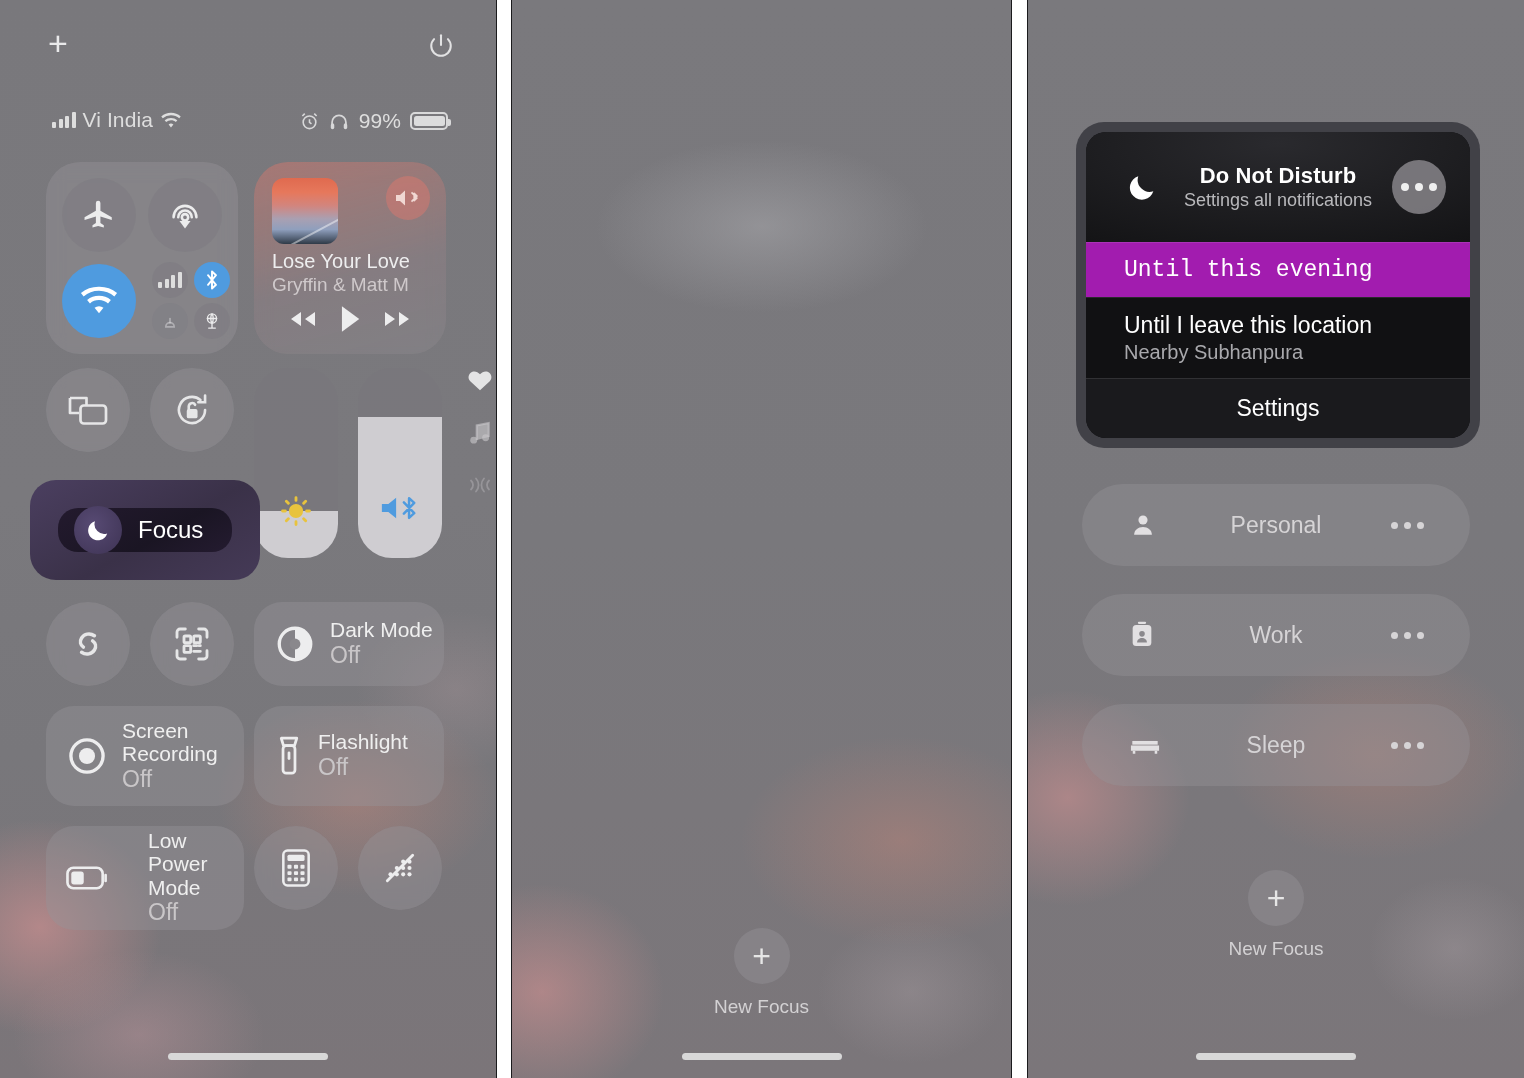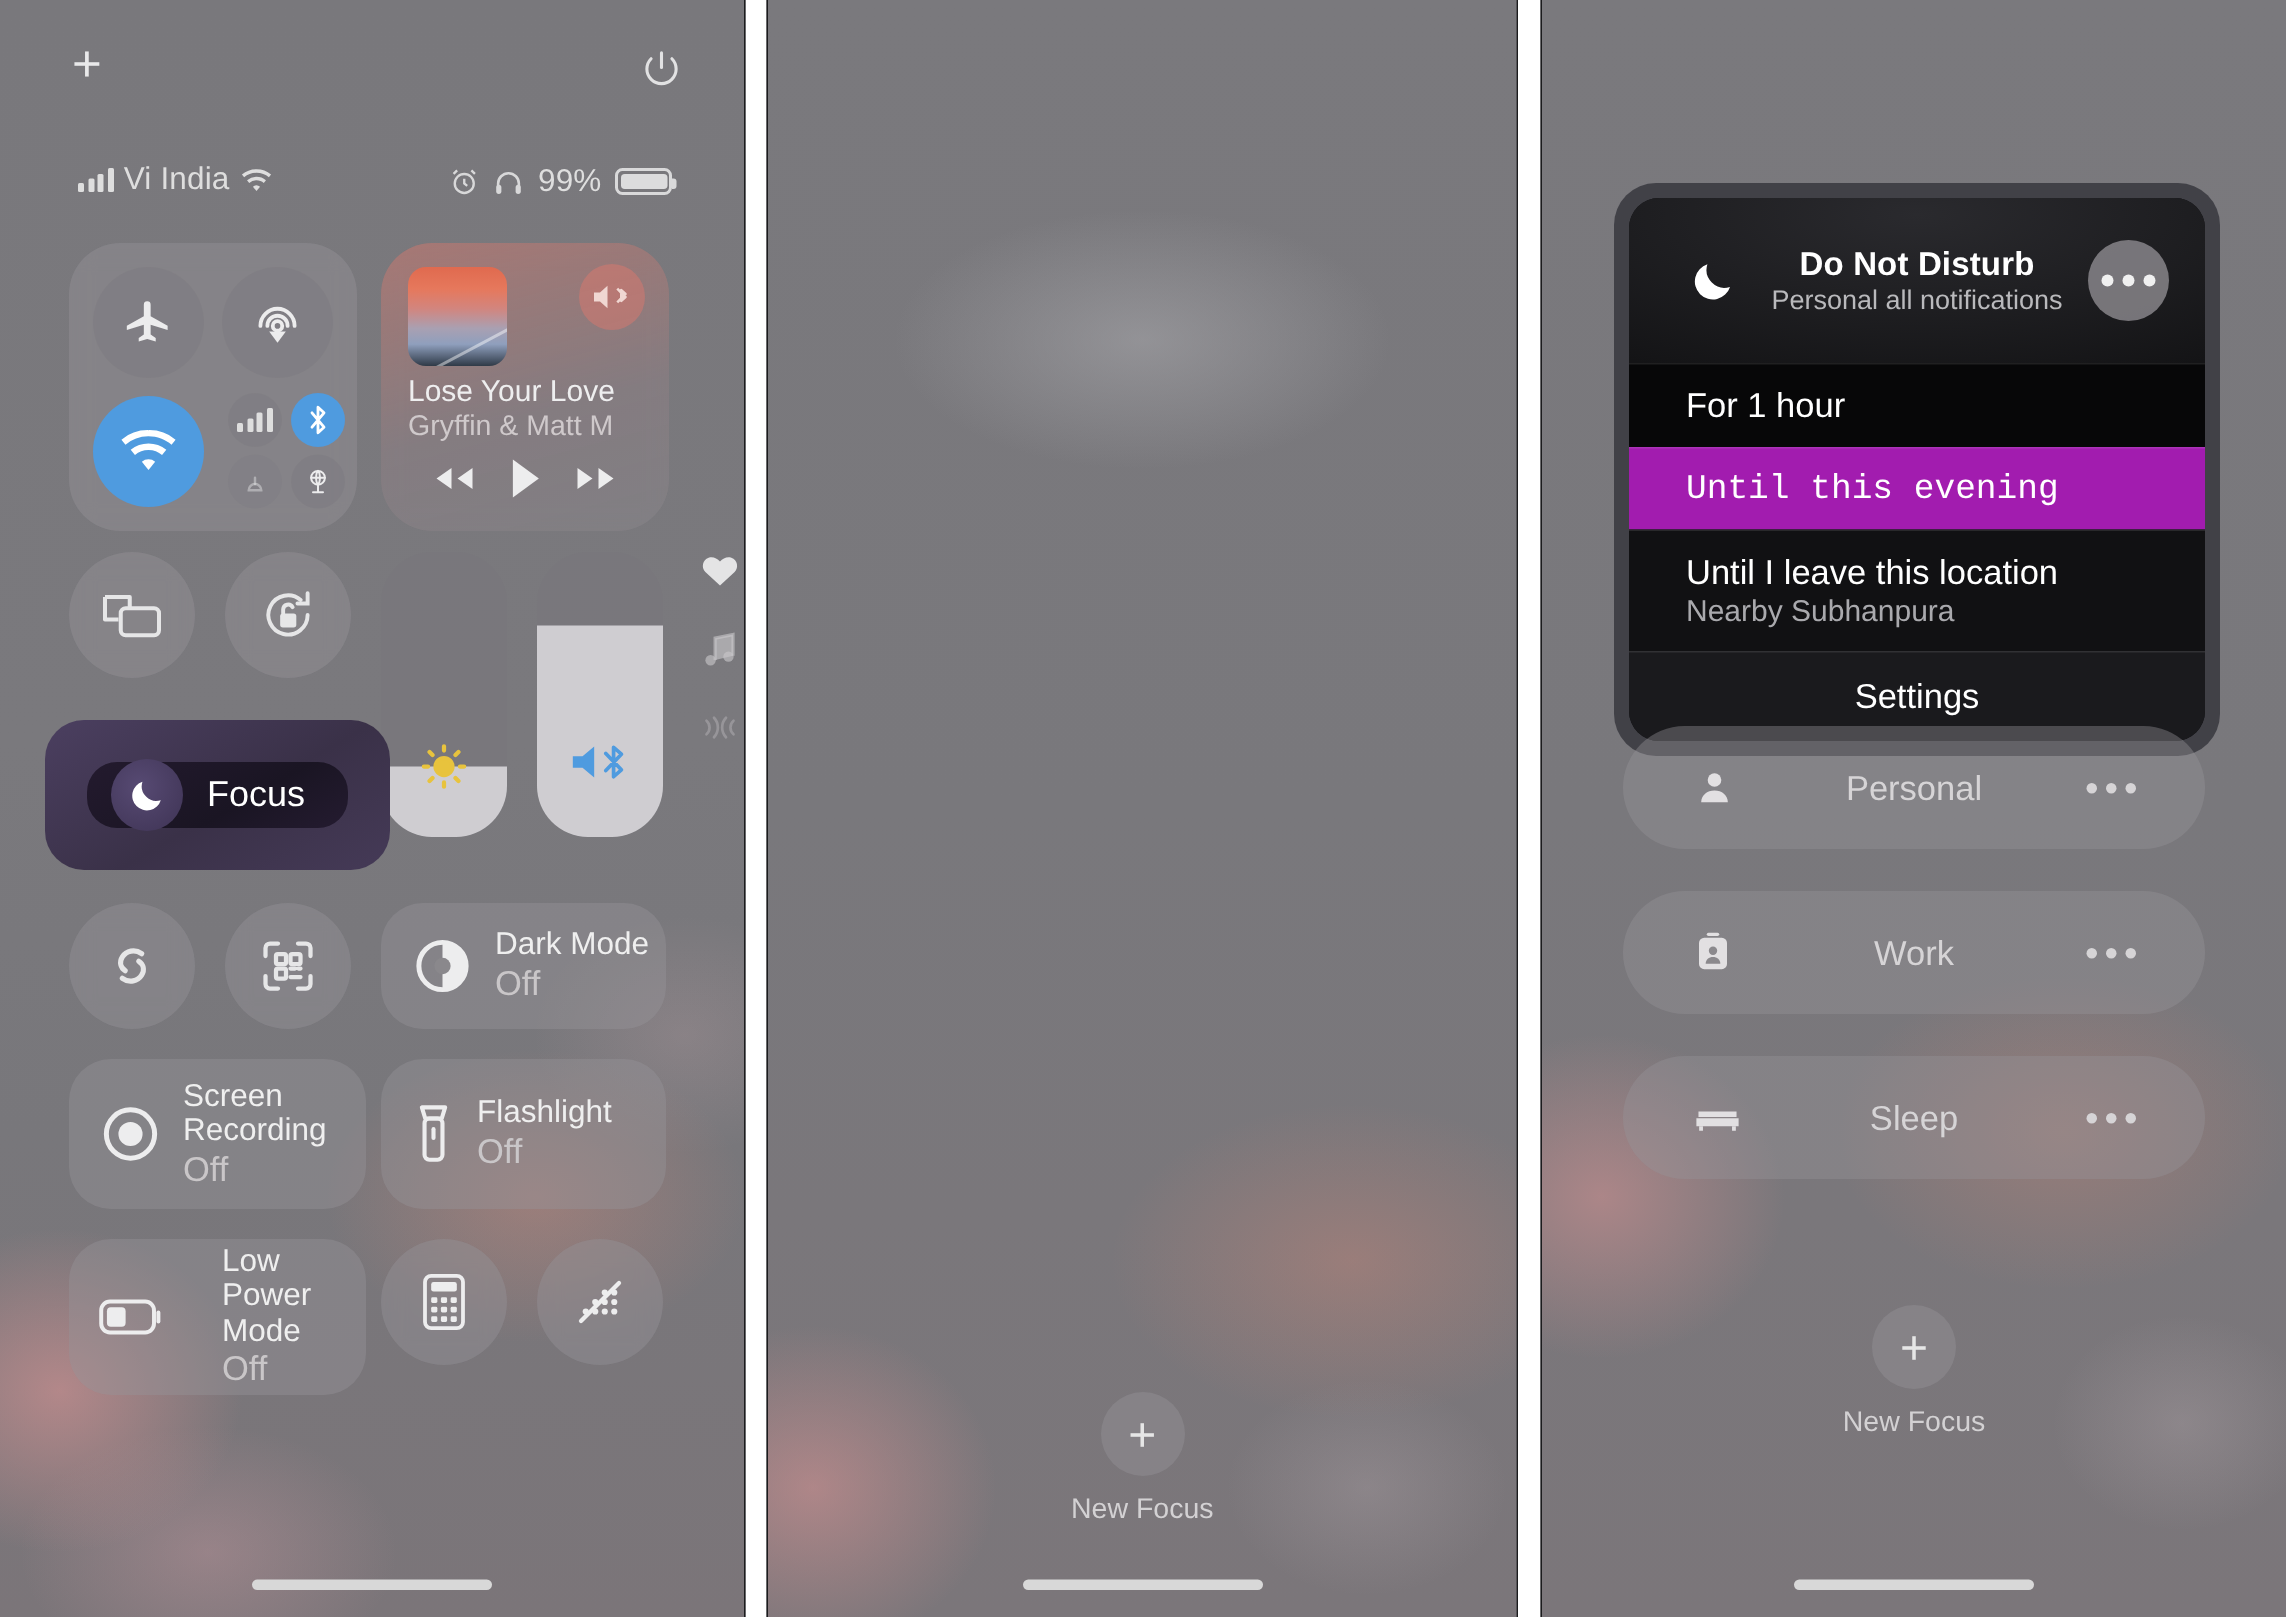--- a/index.html
+++ b/index.html
@@ -528,32 +528,29 @@
       <div id="dnd-popup" style="left:48px;">
         <div class="pop-inner">
           <div class="pop-head">
             <span class="dnd-moon">
               <svg class="icon" width="32" height="32" viewBox="0 0 24 24" fill="#ffffff">
                 <path d="M20.5 15.2A9 9 0 0 1 9.2 3.9 9 9 0 1 0 20.5 15.2z"></path>
               </svg>
             </span>
             <span class="dnd-text">
               <div class="dnd-title">Do Not Disturb</div>
-              <div class="dnd-sub">Personal all notifications</div>
+              <div class="dnd-sub">Settings all notifications</div>
             </span>
             <span class="pop-dots-btn">
                 <i></i>
                 <i></i>
                 <i></i>
               </span>
           </div>
 
-          <div class="pop-item" id="pop-item-hour">
-            <div class="pi-main">For 1 hour</div>
-          </div>
           <div class="pop-item" id="pop-item-evening">
             <div class="pi-main">Until this evening</div>
           </div>
           <div class="pop-item" id="pop-item-location">
             <div class="pi-main">Until I leave this location</div>
             <div class="pi-sub">Nearby Subhanpura</div>
           </div>
           <div class="pop-item" id="pop-item-settings">
             <div class="pi-main">Settings</div>
           </div>

